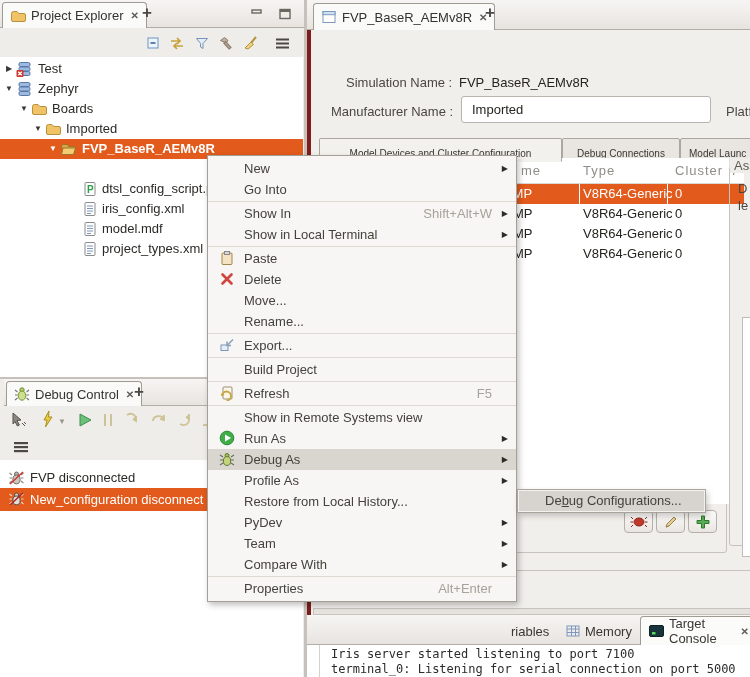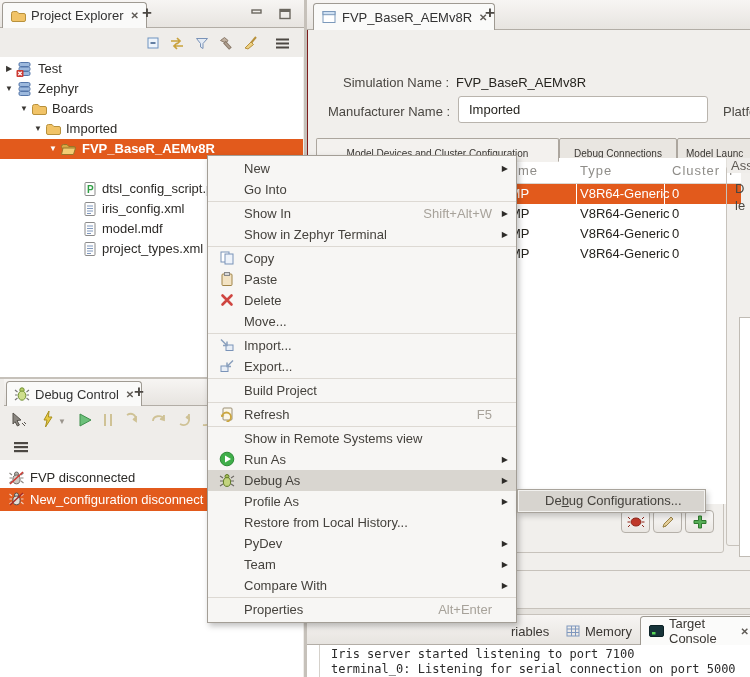--- a/index.html
+++ b/index.html
@@ -325,21 +325,21 @@
         <svg width="16" height="16">
             <rect x="2" y="2.5" width="12" height="11" fill="#fff" stroke="#7c99bb"></rect>
             <rect x="2" y="2.5" width="12" height="3.2" fill="#cfe0f2" stroke="#7c99bb"></rect>
           </svg></span>
       <span>FVP_BaseR_AEMv8R</span>
       <span class="closex">✕</span>
     </div>
     <span class="plus" style="left:178px;">+</span>
   </div>
 
-  <div class="abs" style="left:307px;top:30px;width:443px;height:585px;background:#f1efec;border-left:1px solid #7f1d1d;">
+  <div class="abs" style="left:307px;top:30px;width:443px;height:585px;background:#f1efec;border-left:4px solid #7f1d1d;">
 
     <span class="flabel" style="left:35px;top:45px;">Simulation Name :</span>
     <span class="fvalue" style="left:148px;top:45px;">FVP_BaseR_AEMv8R</span>
     <span class="flabel" style="left:20px;top:74px;">Manufacturer Name :</span>
     <input class="abs" style="left: 150px; top: 66px; width: 250px; height: 27px; border: 1px solid rgb(185, 180, 173); border-radius: 3px; background: rgb(255, 255, 255); font-size: 13px; color: rgb(38, 36, 31); padding: 0px 10px; font-family: &quot;Liberation Sans&quot;, sans-serif;" value="Imported">
     <span class="flabel" style="left:415px;top:74px;">Platfor</span>
 
     <div class="cfgtab on" style="left:8px;width:243px;">Model Devices and Cluster Configuration</div>
     <div class="cfgtab" style="left:251px;width:118px;">Debug Connections</div>
     <div class="cfgtab" style="left:369px;width:80px;text-align:left;">Model Launc</div>
@@ -438,47 +438,36 @@
     <div class="abs" style="left:12px;top:0;width:1px;height:32px;background:#d5d1cb;"></div>
     <div class="cline" style="top:2px;">Iris server started listening to port 7100</div>
     <div class="cline" style="top:17px;">terminal_0: Listening for serial connection on port 5000</div>
   </div>
 
   <div id="menu">
     <div class="mi"><span class="mlbl">New</span><span class="marr">▶</span></div>
     <div class="mi"><span>Go Into</span></div>
     <div class="msep"></div>
     <div class="mi"><span>Show In</span><span class="msc">Shift+Alt+W</span><span class="marr">▶</span></div>
-    <div class="mi"><span>Show in Zephyr Terminal</span><span class="marr">▶</span></div>
-    <div class="msep"></div>
-    <div class="mi">
-      <span class="mic"><svg width="16" height="16">
-            <rect x="2" y="2" width="8" height="10" fill="#fff" stroke="#7a93b8"></rect>
-            <rect x="6" y="4" width="8" height="10" fill="#eef3fa" stroke="#7a93b8"></rect>
-          </svg></span>
-      <span>Copy</span></div>
+    <div class="mi"><span>Show in Local Terminal</span><span class="marr">▶</span></div>
+    <div class="msep"></div>
     <div class="mi">
       <span class="mic"><svg width="16" height="16">
             <rect x="3" y="3" width="10" height="11.5" rx="1" fill="#f3e3c3" stroke="#a08448"></rect>
             <rect x="5.5" y="1.5" width="5" height="3" fill="#d8d8d8" stroke="#888"></rect>
           </svg></span>
       <span>Paste</span></div>
     <div class="mi">
       <span class="mic"><svg width="16" height="16">
             <path d="M3.5 3.5l9 9M12.5 3.5l-9 9" stroke="#cf4540" stroke-width="2.6" stroke-linecap="round"></path>
           </svg></span>
       <span>Delete</span></div>
     <div class="mi"><span>Move...</span></div>
-    <div class="msep"></div>
-    <div class="mi">
-      <span class="mic"><svg width="16" height="16">
-            <rect x="7" y="8" width="7" height="5.5" fill="#e8eef6" stroke="#7a93b8"></rect>
-            <path d="M2 2.5l6 6M8 4.5v4h-4" fill="none" stroke="#8aa0bd" stroke-width="1.5"></path>
-          </svg></span>
-      <span>Import...</span></div>
+    <div class="mi"><span>Rename...</span></div>
+    <div class="msep"></div>
     <div class="mi">
       <span class="mic"><svg width="16" height="16">
             <rect x="2" y="8" width="7" height="5.5" fill="#e8eef6" stroke="#7a93b8"></rect>
             <path d="M14 2.5l-6 6M8 4.5v4h4" fill="none" stroke="#8aa0bd" stroke-width="1.5"></path>
           </svg></span>
       <span>Export...</span></div>
     <div class="msep"></div>
     <div class="mi"><span>Build Project</span></div>
     <div class="msep"></div>
     <div class="mi">

